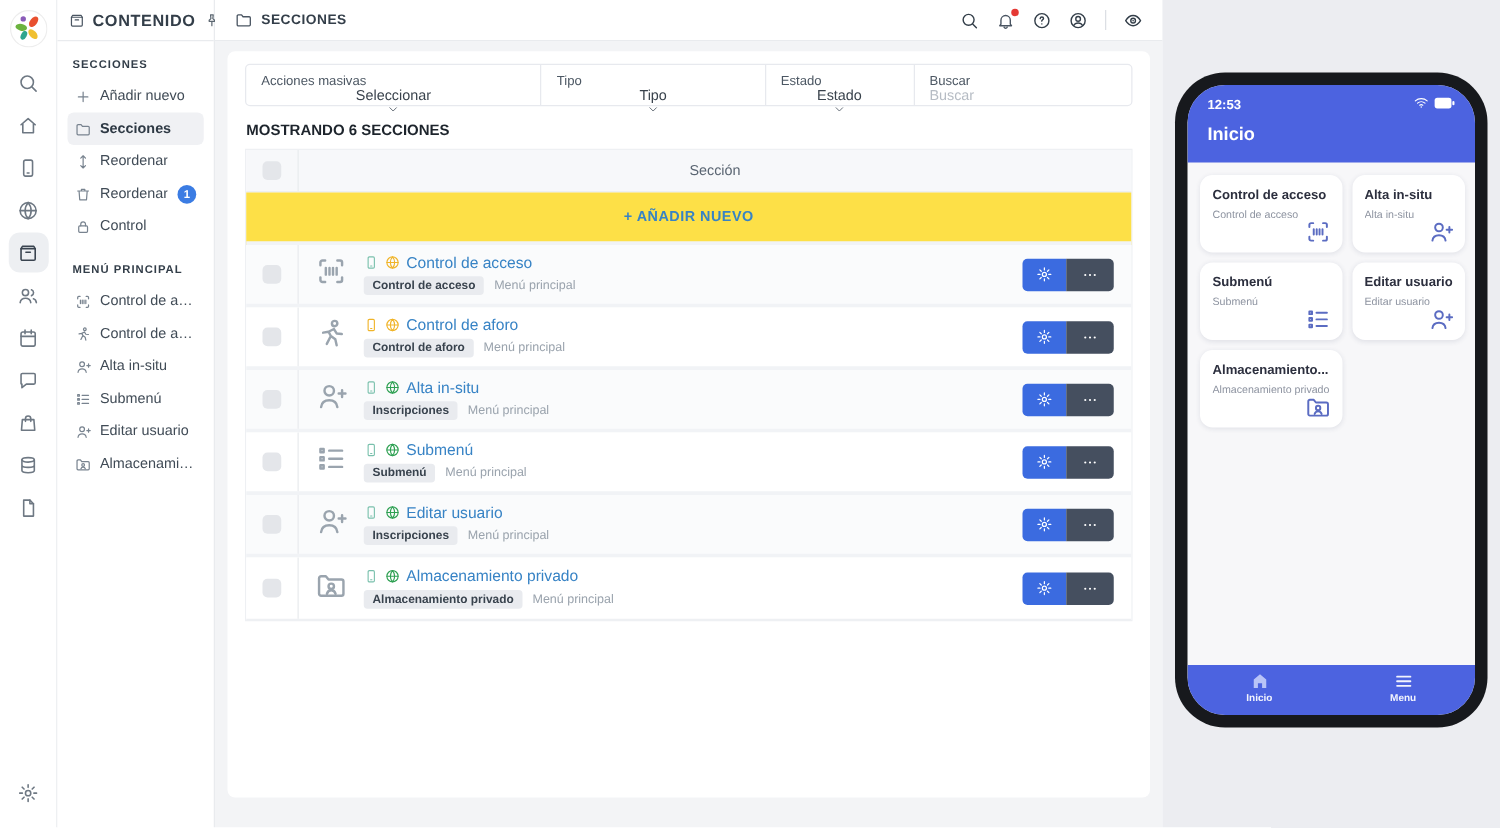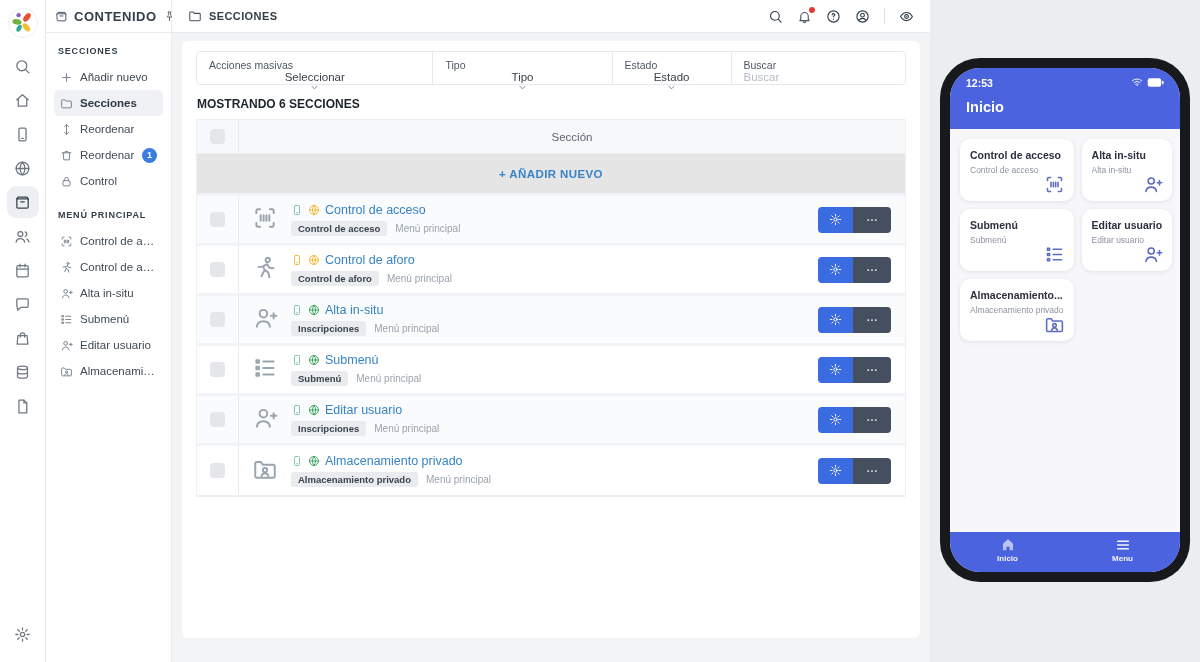--- a/index.html
+++ b/index.html
@@ -59,21 +59,21 @@
   .filter-input { border: none; outline: none; font-size: 11.5px; color: #39424c; font-family: "Liberation Sans", sans-serif; width: 100%; background: transparent; }
   .filter-input::placeholder { color: #b6bcc4; }
 
   .showing { font-size: 12px; font-weight: bold; color: #1d242c; margin: 12px 1px 8px; }
 
   .stable { border: 1px solid #eef0f3; }
   .thead { display: flex; align-items: stretch; background: #f7f8fa; height: 34px; border-bottom: 1px solid #e9ebee; }
   .check-cell { width: 42px; display: flex; align-items: center; justify-content: center; border-right: 1px solid #e9ebee; flex: none; }
   .checkbox { width: 15px; height: 15px; border-radius: 4px; background: #e4e6ea; cursor: pointer; }
   .th-label { flex: 1; display: flex; align-items: center; justify-content: center; font-size: 11.5px; color: #5a6572; }
-  .add-row { height: 42px; display: flex; align-items: center; justify-content: center; background: #e5e5e5; border-bottom: 3px solid #f1f3f6; }
+  .add-row { height: 42px; display: flex; align-items: center; justify-content: center; background: #fde047; border-bottom: 3px solid #f1f3f6; }
   .add-link { color: #3783c5; font-size: 11.5px; font-weight: bold; letter-spacing: .4px; cursor: pointer; }
 
   .row { display: flex; align-items: stretch; background: #fff; border-bottom: 3px solid #f1f3f6; height: 50px; position: relative; }
   .rows .row:nth-child(odd) { background: #fafbfc; }
   .rows .row:last-child { border-bottom: 1px solid #eef0f3; }
   .row-icon { width: 52px; display: flex; align-items: center; justify-content: center; color: #9aa4ae; flex: none; }
   .row-icon svg { width: 26px; height: 26px; }
   .row-main { display: flex; flex-direction: column; justify-content: center; gap: 4px; min-width: 0; }
   .row-line1 { display: flex; align-items: center; gap: 5px; }
   .status-icon { display: flex; }

